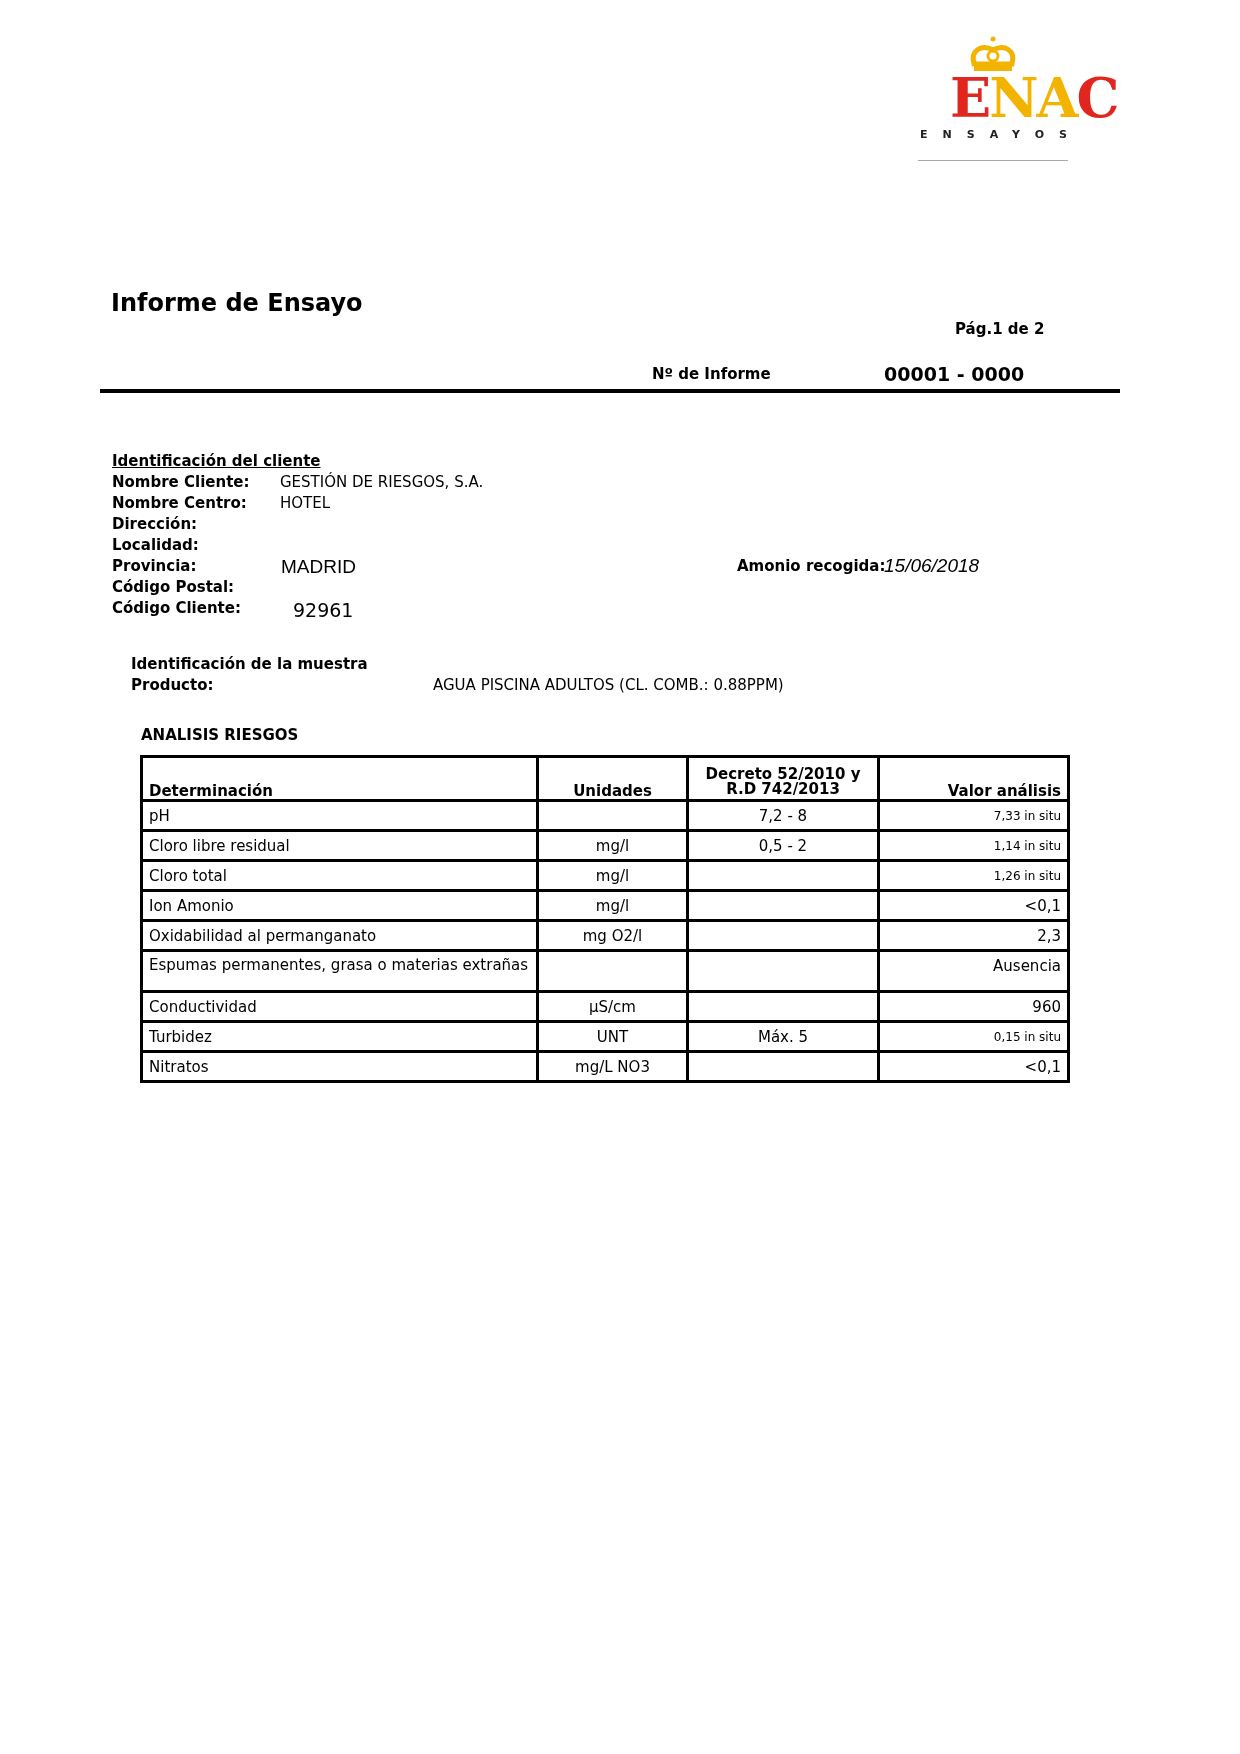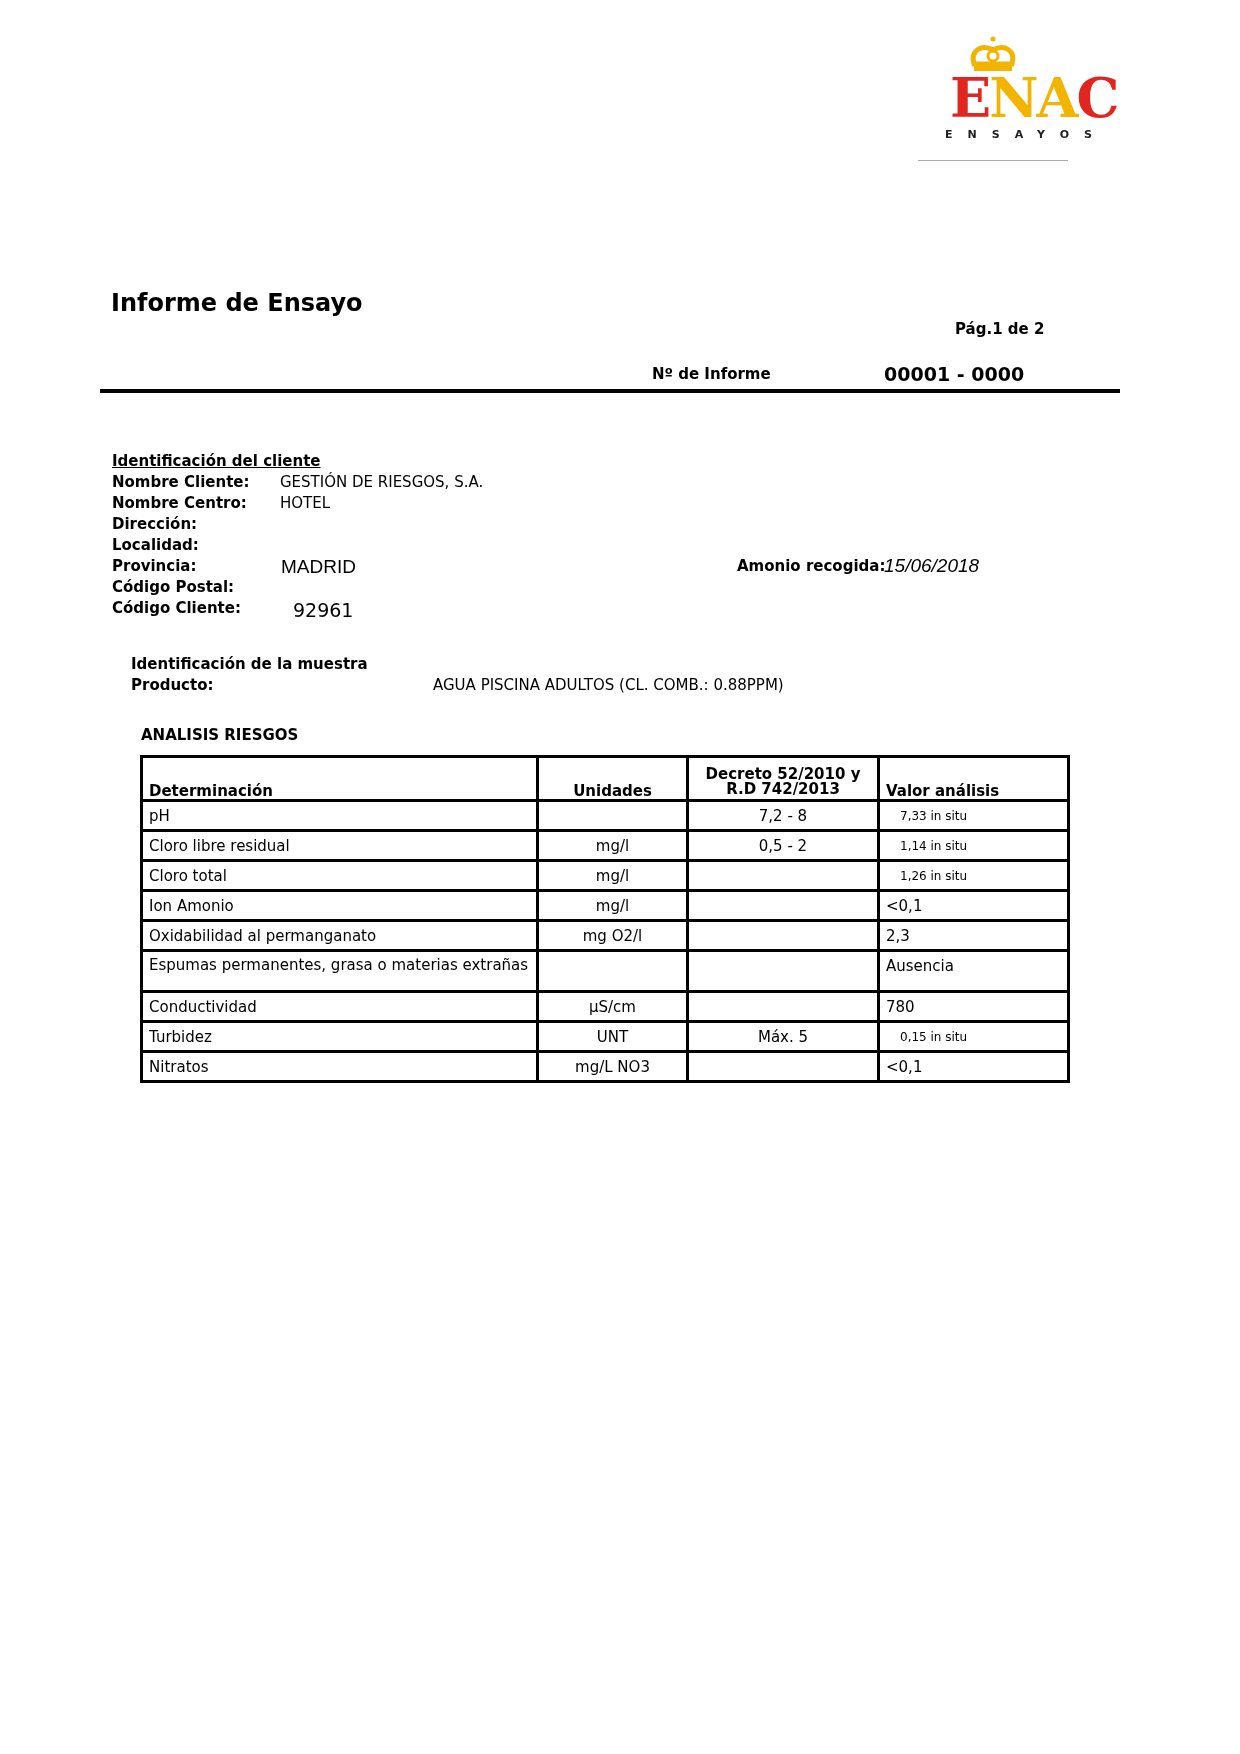--- a/index.html
+++ b/index.html
@@ -8,21 +8,21 @@
   .abs { position: absolute; }
 
   
   #logo { left: 918px; top: 36px; width: 150px; height: 126px; }
   #logo .crown { position: absolute; left: 50px; top: 0; width: 50px; height: 40px; }
   #logo .enac { position: absolute; left: 0; top: 34px; width: 150px; text-align: center;
       font-family: "DejaVu Serif", serif; font-weight: bold; font-size: 54px; line-height: 56px; letter-spacing: -2px; margin-left: 32px; }
   #logo .enac .red { color: #e0261f; }
   #logo .enac .gold { color: #f2b400; }
   #logo .ensayos { position: absolute; left: 0; top: 92px; width: 150px; font-size: 11px; font-weight: bold;
-      letter-spacing: 15px; color: #222; text-align: left; padding-left: 2px; margin-left: 25px; }
+      letter-spacing: 15px; color: #222; text-align: left; padding-left: 2px; }
   #logo .rule { position: absolute; left: 0; top: 124px; width: 150px; height: 1px; background: #aaa; }
 
   #doc-title { left: 111px; top: 289px; font-size: 24px; font-weight: bold; }
   #page-num { left: 955px; top: 320px; font-size: 15px; font-weight: bold; }
   #report-label { left: 652px; top: 365px; font-size: 15px; font-weight: bold; }
   #report-number { left: 884px; top: 363px; font-size: 19px; font-weight: bold; }
   #header-rule { left: 100px; top: 389px; width: 1020px; height: 4px; background: #000; }
 
   .client { font-size: 15px; }
   .client .lbl { position: absolute; left: 112px; font-weight: bold; white-space: nowrap; }
@@ -33,21 +33,21 @@
   #product-value { left: 433px; top: 676px; font-size: 15px; }
   #analysis-title { left: 141px; top: 726px; font-size: 15px; font-weight: bold; }
 
   #results-table { left: 140px; top: 755px; border-collapse: collapse; font-size: 15px; }
   #results-table td, #results-table th { border: 3px solid #000; padding: 0 6px; vertical-align: top; }
   #results-table th { font-weight: bold; height: 40px; padding-top: 25px; box-sizing: border-box; line-height: 16px; }
   #results-table td { height: 30px; box-sizing: border-box; padding-top: 6px; line-height: 16px; }
   #results-table .c1 { width: 396px; text-align: left; }
   #results-table .c2 { width: 150px; text-align: center; }
   #results-table .c3 { width: 191px; text-align: center; }
-  #results-table .c4 { width: 190px; text-align: left; }
+  #results-table .c4 { width: 190px; text-align: right; }
   #results-table .small { font-size: 12px; padding-left: 20px; }
   #results-table tr.tall td { height: 41px; }
   .underline { text-decoration: underline; }
 </style>
 </head>
 <body>
 
 <div id="logo" class="abs">
   <svg class="crown" viewBox="0 0 50 40">
     <circle cx="25" cy="3" r="2.5" fill="#f2b400"></circle>
@@ -145,21 +145,21 @@
     <tr class="tall">
       <td class="c1" style="line-height:15px;">Espumas permanentes, grasa o materias extrañas</td>
       <td class="c2"></td>
       <td class="c3"></td>
       <td class="c4">Ausencia</td>
     </tr>
     <tr>
       <td class="c1">Conductividad</td>
       <td class="c2">µS/cm</td>
       <td class="c3"></td>
-      <td class="c4">780</td>
+      <td class="c4">960</td>
     </tr>
     <tr>
       <td class="c1">Turbidez</td>
       <td class="c2">UNT</td>
       <td class="c3">Máx. 5</td>
       <td class="c4 small">0,15 in situ</td>
     </tr>
     <tr>
       <td class="c1">Nitratos</td>
       <td class="c2">mg/L NO3</td>

